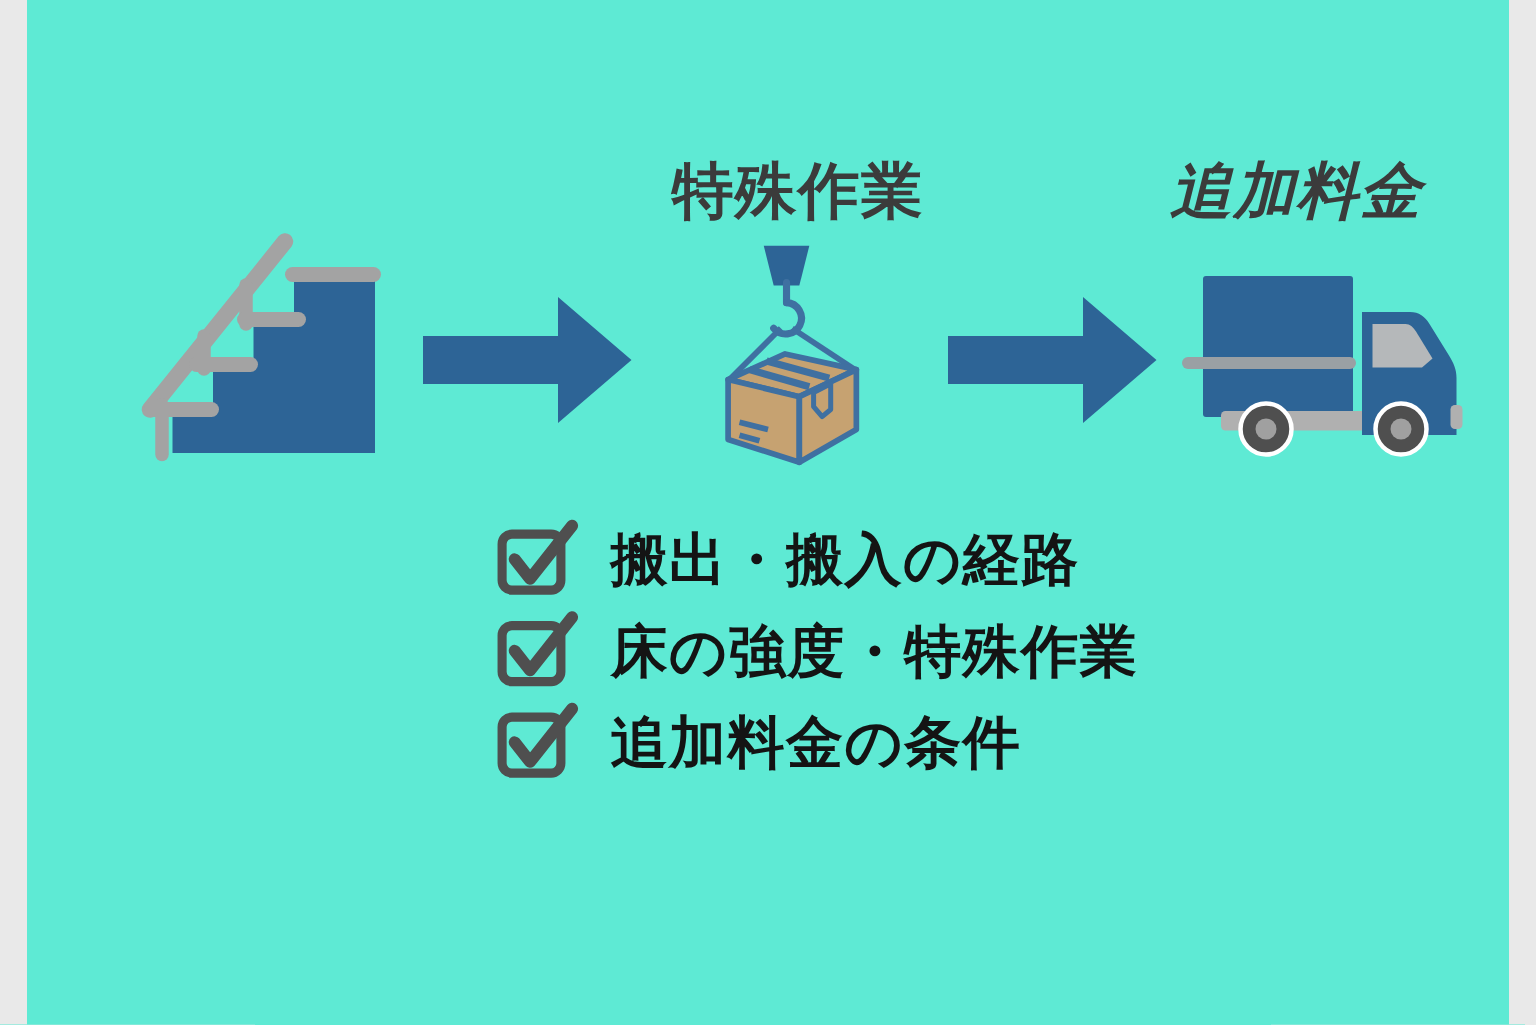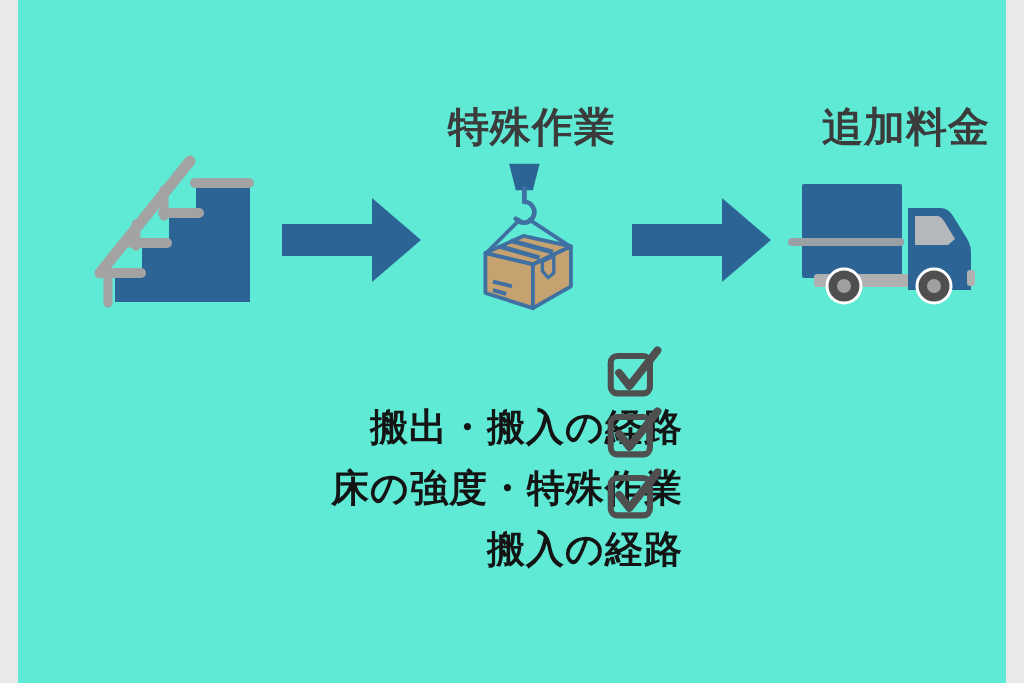--- a/index.html
+++ b/index.html
@@ -27,24 +27,23 @@
     white-space:nowrap;
   }
   .checklist{
     position:absolute;
     left:313px;top:344px;
     display:flex;
     flex-direction:column;
   }
   .check-row{
     display:flex;
-    align-items:flex-end;
+    align-items:flex-start;
     height:55px;
     margin-bottom:6px;
-    flex-direction:column;
   }
   .check-row .cbox{
     width:56px;height:54px;
     flex:0 0 auto;
     margin-right:20px;
   }
   .check-label{
     font-size:38px;
     font-weight:bold;
     letter-spacing:1px;
@@ -111,21 +110,21 @@
       <line x1="20" y1="139" x2="34" y2="143" stroke="#3f70a1" stroke-width="4"></line>
     </svg>
   </div>
 
   <div class="abs" style="left:612px;top:197px;">
     <svg width="144" height="86" viewBox="0 0 140 86">
       <polygon points="0,27 90,27 90,1 139,43 90,85 90,59 0,59" fill="#2d6496"></polygon>
     </svg>
   </div>
 
-  <div class="stage-label" style="left:778px;">追加料金</div>
+  <div class="stage-label" style="left:736px;font-style:italic;">追加料金</div>
 
   <div class="abs" style="left:768px;top:180px;">
     <svg width="192" height="126" viewBox="0 0 192 126">
 
       <rect x="16" y="4" width="100" height="94" rx="2" fill="#2d6496"></rect>
 
       <rect x="2" y="58" width="116" height="8" rx="4" fill="#9aa0a4"></rect>
 
       <rect x="28" y="94" width="154" height="13" rx="3" fill="#b0b0b0"></rect>
 
@@ -165,17 +164,17 @@
       <span class="check-label">床の強度・特殊作業</span>
     </div>
 
     <div class="check-row">
       <span class="cbox">
         <svg width="56" height="54" viewBox="0 0 60 56">
           <rect x="4" y="12" width="42" height="40" rx="7" fill="none" stroke="#4f4f4f" stroke-width="6.5"></rect>
           <path d="M13,30 L24,44 L54,6" fill="none" stroke="#4f4f4f" stroke-width="8.5" stroke-linecap="round" stroke-linejoin="round"></path>
         </svg>
       </span>
-      <span class="check-label">搬入の経路</span>
+      <span class="check-label">追加料金の条件</span>
     </div>
 
   </div>
 </div>
 
 </body></html>

